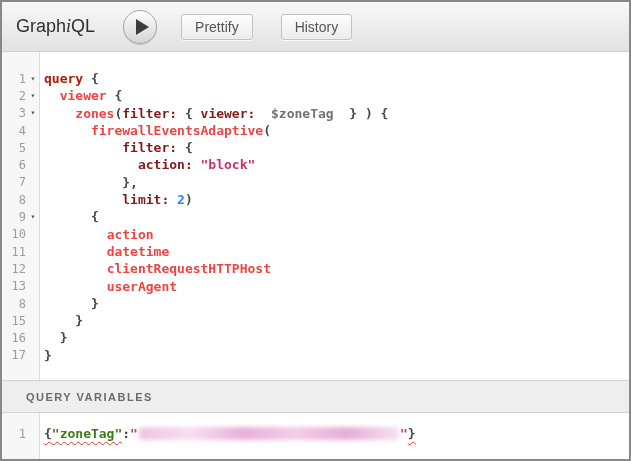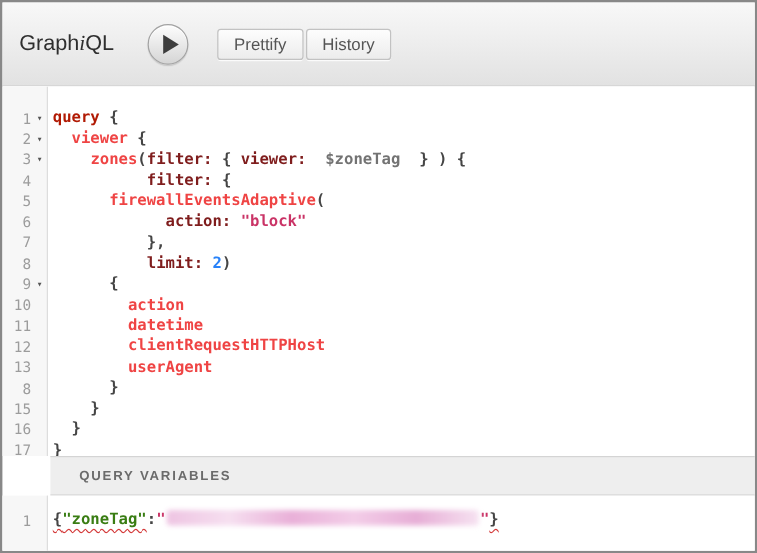--- a/index.html
+++ b/index.html
@@ -9,42 +9,42 @@
     display:flex;flex-direction:column;
     font-family:"Liberation Sans",sans-serif;
     background:#fff;overflow:hidden;
   }
   
   .toolbar{
     flex:0 0 41px;height:41px;
     background:linear-gradient(#f8f8f8,#e2e2e2);
     border-bottom:1px solid #cfcfcf;
     display:flex;align-items:center;
-    padding:14px 14px;
+    padding:4px 14px;
   }
   .logo{
     font-size:18px;color:#2f2f2f;margin-right:28px;white-space:nowrap;
   }
   .logo .ital{font-style:italic;font-family:"Liberation Serif",serif;}
   .exec-btn{
     width:34px;height:34px;border-radius:50%;
     border:1px solid #a3a3a3;
     background:linear-gradient(#fdfdfd,#d5d5d5);
     box-shadow:0 1px 1px rgba(0,0,0,.15), inset 0 1px 0 #fff;
     display:flex;align-items:center;justify-content:center;
     margin-right:24px;cursor:pointer;padding:0;
   }
   .play-tri{
     width:0;height:0;margin-left:4px;
     border-left:13px solid #3d3d3d;
     border-top:8px solid transparent;
     border-bottom:8px solid transparent;
   }
   .tb-btn{
-    height:26px;padding:0 13px;margin-right:2px;
+    height:26px;padding:0 13px;margin-right:28px;
     border:1px solid #c2c2c2;border-radius:3px;
     background:linear-gradient(#fdfdfd,#ececec);
     box-shadow:0 1px 0 rgba(255,255,255,.8);
     color:#555;font-size:14px;font-family:"Liberation Sans",sans-serif;
     cursor:pointer;
   }
   
   .editor{flex:1 1 auto;display:flex;background:#fff;overflow:hidden;}
   .gutter{
     flex:0 0 38px;width:38px;box-sizing:border-box;
@@ -81,21 +81,21 @@
     text-decoration-thickness:1px;
     text-underline-offset:3px;
   }
   
   .vars-header{
     flex:0 0 33px;box-sizing:border-box;
     background:#eeeeee;
     border-top:1px solid #d4d4d4;border-bottom:1px solid #d4d4d4;
     display:flex;align-items:center;padding-left:24px;
     font-size:11px;font-weight:bold;letter-spacing:1.5px;
-    color:#6b6b6b;text-transform:uppercase;cursor:row-resize;margin-left:40px;
+    color:#6b6b6b;text-transform:uppercase;cursor:row-resize;
   }
   .vars-editor{flex:0 0 46px;display:flex;background:#fff;}
   .vars-gutter{padding-top:12px;}
   .vars-code{padding-top:12px;}
   .redact{
     display:inline-block;width:260px;height:13px;border-radius:3px;
     vertical-align:middle;margin:0 1px 3px 1px;
     background:linear-gradient(90deg,#eec4e2,#f6dff0,#e9b0d8,#f3cde8,#e7aed6,#f6e2f1);
     filter:blur(2px);
   }
@@ -182,22 +182,22 @@
         </div>
         <div class="gutter-line">
           <span class="lnum">17</span>
           <span class="fold"></span>
         </div>
       </div>
     <div class="code">
         <div class="code-line"><span class="tok-keyword">query</span><span class="tok-punctuation"> {</span></div>
         <div class="code-line"><span class="tok-ws">  </span><span class="tok-property">viewer</span><span class="tok-punctuation"> {</span></div>
         <div class="code-line"><span class="tok-ws">    </span><span class="tok-property">zones</span><span class="tok-punctuation">(</span><span class="tok-attribute">filter:</span><span class="tok-punctuation"> { </span><span class="tok-attribute">viewer:</span><span class="tok-ws">  </span><span class="tok-variable">$zoneTag</span><span class="tok-punctuation">  } ) {</span></div>
+        <div class="code-line"><span class="tok-ws">      </span><span class="tok-property">firewallEventsAdaptive</span><span class="tok-punctuation">(</span></div>
         <div class="code-line"><span class="tok-ws">          </span><span class="tok-attribute">filter:</span><span class="tok-punctuation"> {</span></div>
-        <div class="code-line"><span class="tok-ws">      </span><span class="tok-property">firewallEventsAdaptive</span><span class="tok-punctuation">(</span></div>
         <div class="code-line"><span class="tok-ws">            </span><span class="tok-attribute">action:</span><span class="tok-ws"> </span><span class="tok-string">"block"</span></div>
         <div class="code-line"><span class="tok-punctuation">          },</span></div>
         <div class="code-line"><span class="tok-ws">          </span><span class="tok-attribute">limit:</span><span class="tok-ws"> </span><span class="tok-number">2</span><span class="tok-punctuation">)</span></div>
         <div class="code-line"><span class="tok-punctuation">      {</span></div>
         <div class="code-line"><span class="tok-ws">        </span><span class="tok-property">action</span></div>
         <div class="code-line"><span class="tok-ws">        </span><span class="tok-property">datetime</span></div>
         <div class="code-line"><span class="tok-ws">        </span><span class="tok-property">clientRequestHTTPHost</span></div>
         <div class="code-line"><span class="tok-ws">        </span><span class="tok-property">userAgent</span></div>
         <div class="code-line"><span class="tok-punctuation">      }</span></div>
         <div class="code-line"><span class="tok-punctuation">    }</span></div>

